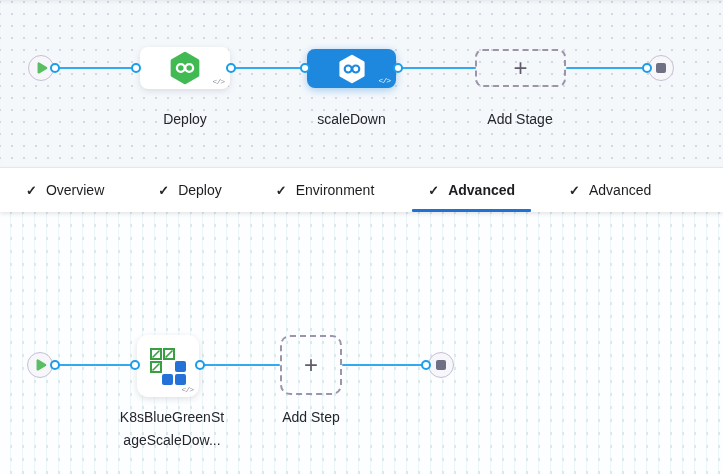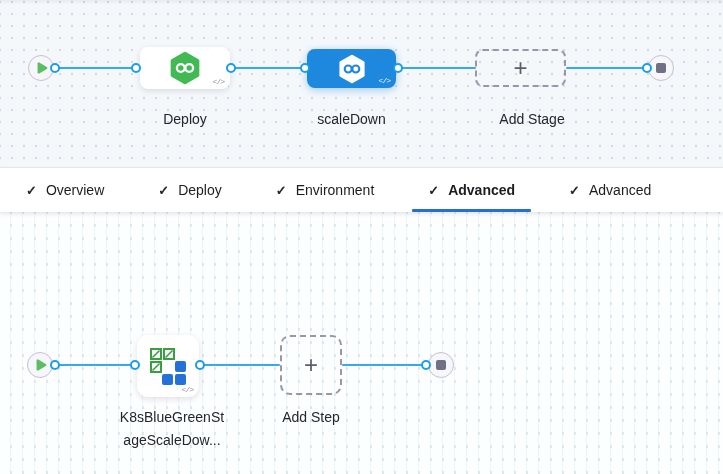--- a/index.html
+++ b/index.html
@@ -125,21 +125,21 @@
 
     <div class="port" style="left:50px;  top:63px;"></div>
     <div class="port" style="left:131px; top:63px;"></div>
     <div class="port" style="left:226px; top:63px;"></div>
     <div class="port" style="left:300px; top:63px;"></div>
     <div class="port" style="left:393px; top:63px;"></div>
     <div class="port" style="left:642px; top:63px;"></div>
 
     <div class="graph-label" style="left:140px; top:108px; width:90px;">Deploy</div>
     <div class="graph-label" style="left:307px; top:108px; width:89px;text-align:center;">scaleDown</div>
-    <div class="graph-label" style="left:472px; top:108px; width:120px;">Add Stage</div>
+    <div class="graph-label" style="left:460px; top:108px; width:120px;">Add Stage</div>
   </div>
 
   <div class="tab-bar">
     <div class="tab">
       <span class="check">✓</span>
       <span>Overview</span>
     </div>
     <div class="tab">
       <span class="check">✓</span>
       <span>Deploy</span>

